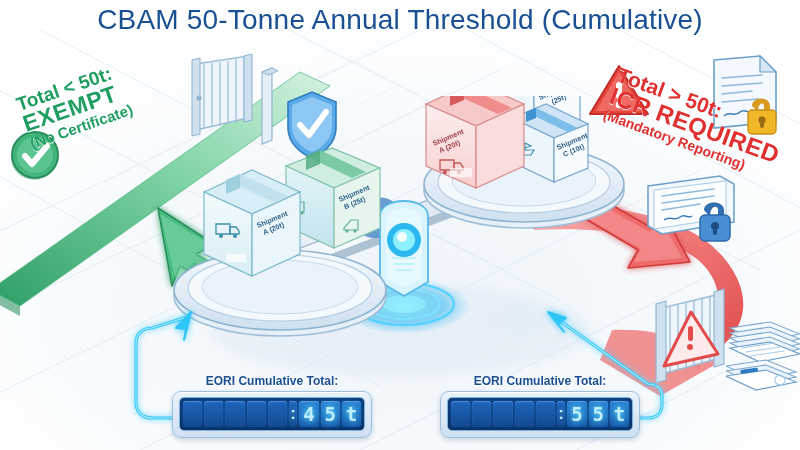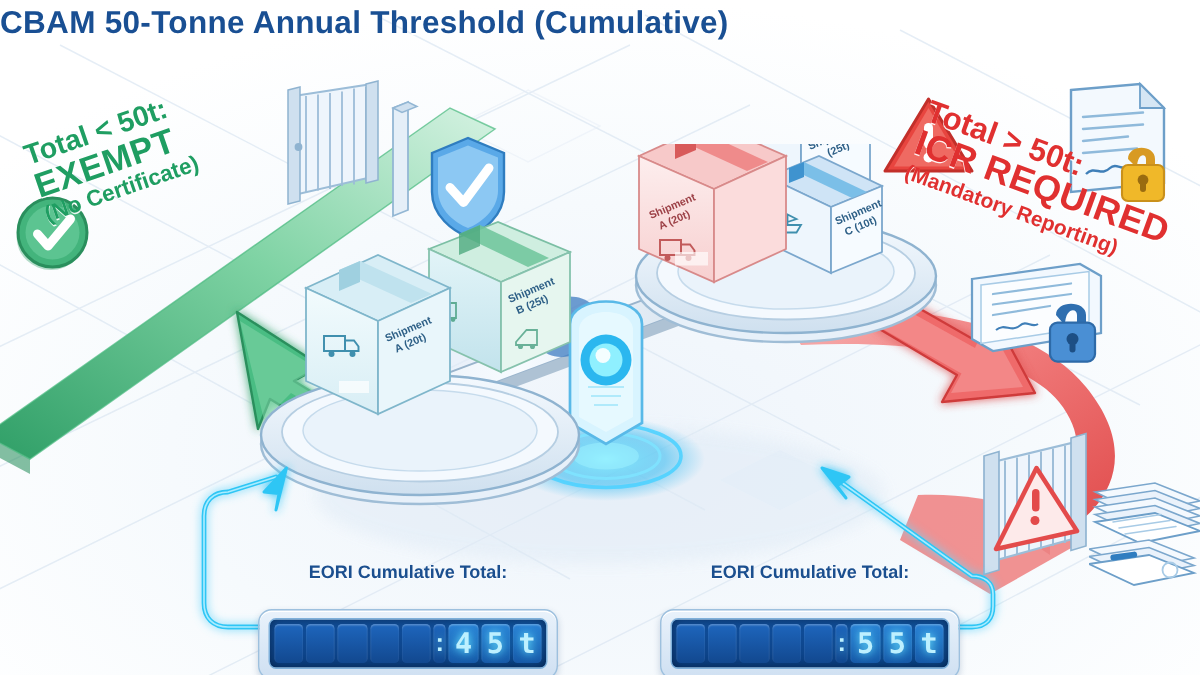--- a/index.html
+++ b/index.html
@@ -13,22 +13,22 @@
     background:
       radial-gradient(ellipse 520px 300px at 400px 300px, #eef4fb 0%, #f6fafd 55%, #ffffff 100%),
       linear-gradient(160deg,#fdfeff 0%,#f2f7fc 60%,#ffffff 100%);
   }
 
   
   .grid-layer{position:absolute;inset:0;pointer-events:none;opacity:.85;}
 
   
   .title{
-    position:absolute;left:0;top:4px;width:800px;
-    font-size:21px;font-weight:700;color:#194f93;letter-spacing:.2px;
+    position:absolute;left:0;top:4px;width:800px;text-align:center;
+    font-size:28px;font-weight:400;color:#194f93;letter-spacing:.2px;
     text-shadow:0 1px 0 #fff;
   }
 
   
   .label-exempt{
     position:absolute;left:14px;top:96px;width:210px;
     transform:rotate(-19deg);transform-origin:left top;
     color:#1f9e62;text-shadow:0 1px 0 rgba(255,255,255,.9);
     line-height:1.02;
   }
@@ -43,21 +43,21 @@
     line-height:1.02;
   }
   .label-icr .l1{font-size:21px;font-weight:800;}
   .label-icr .l2{font-size:24px;font-weight:800;letter-spacing:.3px;}
   .label-icr .l3{font-size:14px;font-weight:600;}
 
   
   .counter{position:absolute;width:200px;}
   .counter .cap{
     text-align:center;font-size:12px;font-weight:700;color:#1b4f8f;
-    text-shadow:0 1px 0 #fff;margin-bottom:18px;
+    text-shadow:0 1px 0 #fff;margin-bottom:3px;
   }
   .panel{
     position:relative;border-radius:9px;
     background:linear-gradient(#e9f2fb,#cfe0f2);
     border:1px solid #9dc0de;padding:5px 6px 6px;
     box-shadow:0 2px 5px rgba(30,70,120,.22),inset 0 1px 0 #fff;
   }
   .screen{
     display:flex;gap:2px;border-radius:5px;padding:3px;
     background:linear-gradient(#11509e,#0b3f82);

